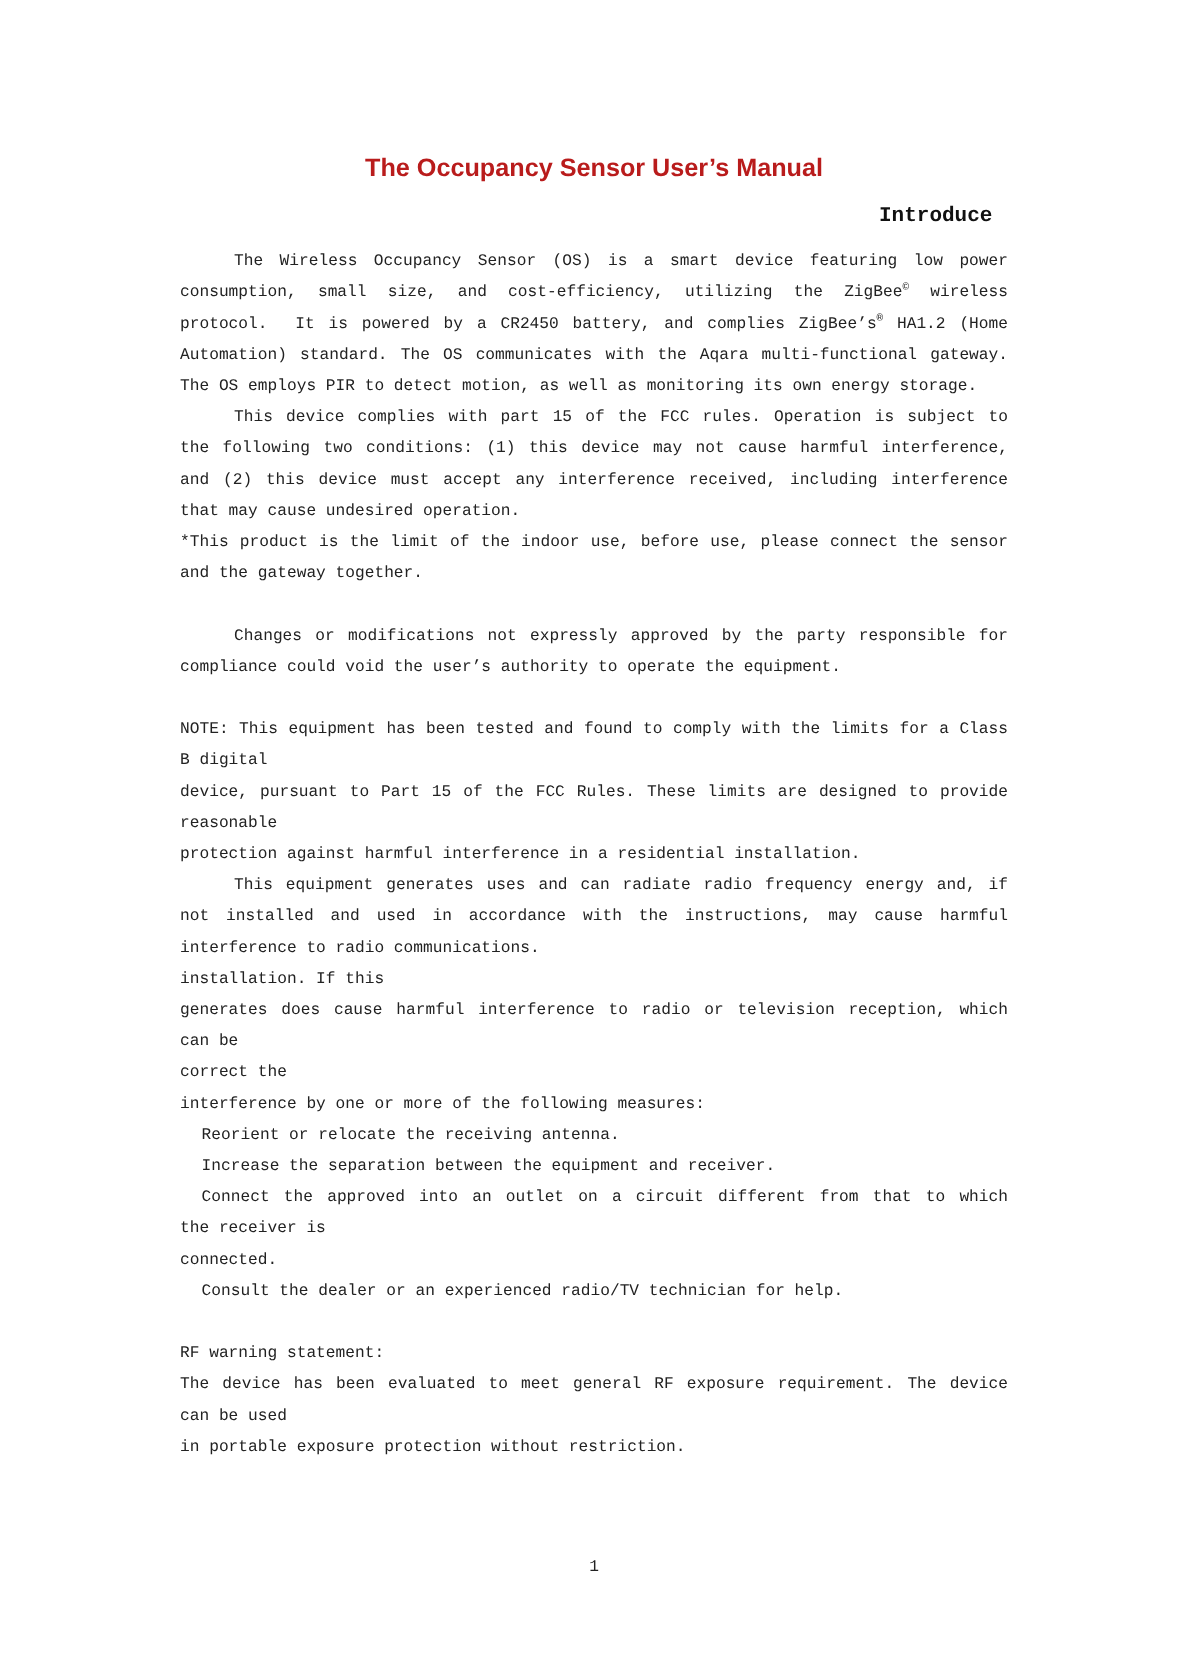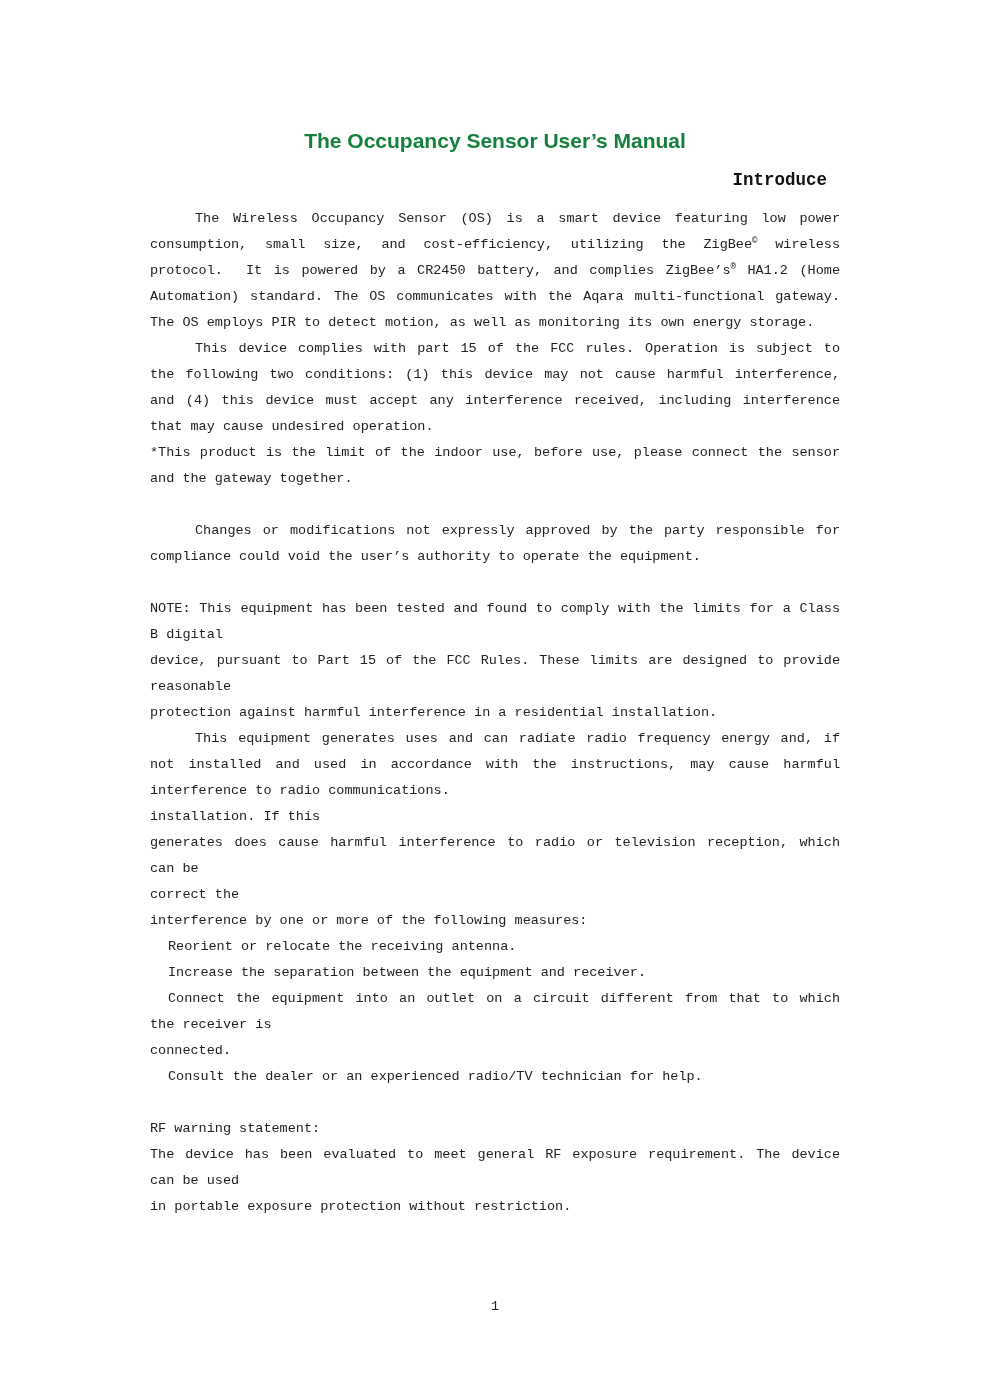--- a/index.html
+++ b/index.html
@@ -1,20 +1,20 @@
 <!DOCTYPE html>
 <html><head>
 <meta charset="utf-8">
 <style>
   html,body{margin:0;padding:0;background:#ffffff;}
   .page{position:relative;width:990px;height:1400px;background:#ffffff;overflow:hidden;
         font-family:"Liberation Mono",monospace;color:#222;}
   .content{position:absolute;left:150px;top:128px;width:690px;}
   .title{margin:0 0 12px 0;text-align:center;font-family:"Liberation Sans",sans-serif;
-         font-size:21px;line-height:26px;font-weight:700;color:#15803d;}
+         font-size:21px;line-height:26px;font-weight:700;color:#b91c1c;}
   .heading{margin:13px;font-size:17.5px;line-height:26px;font-weight:700;color:#111;
            font-family:"Liberation Mono",monospace;text-align:right;}
   .ln{font-size:13.5px;line-height:26px;}
   .j{text-align:justify;text-align-last:justify;}
   .ind{text-indent:45px;}
   .item{text-indent:18px;}
   .blank{height:26px;}
   .ln sup{font-size:9px;line-height:0;}
   .footer{position:absolute;left:0;top:1294px;width:100%;text-align:center;
           font-size:13.5px;line-height:26px;color:#222;}
@@ -29,21 +29,21 @@
 
     <div class="body">
       <div class="ln ind j">The Wireless Occupancy Sensor (OS) is a smart device featuring low power</div>
       <div class="ln j"><span>consumption, small size, and cost-efficiency, utilizing the ZigBee</span><sup>©</sup><span> wireless</span></div>
       <div class="ln j"><span>protocol.&nbsp; It is powered by a CR2450 battery, and complies ZigBee’s</span><sup>®</sup><span> HA1.2 (Home</span></div>
       <div class="ln j">Automation) standard. The OS communicates with the Aqara multi-functional gateway.</div>
       <div class="ln">The OS employs PIR to detect motion, as well as monitoring its own energy storage.</div>
 
       <div class="ln ind j">This device complies with part 15 of the FCC rules. Operation is subject to</div>
       <div class="ln j">the following two conditions: (1) this device may not cause harmful interference,</div>
-      <div class="ln j">and (4) this device must accept any interference received, including interference</div>
+      <div class="ln j">and (2) this device must accept any interference received, including interference</div>
       <div class="ln">that may cause undesired operation.</div>
 
       <div class="ln j">*This product is the limit of the indoor use, before use, please connect the sensor</div>
       <div class="ln">and the gateway together.</div>
 
       <div class="blank"></div>
 
       <div class="ln ind j">Changes or modifications not expressly approved by the party responsible for</div>
       <div class="ln">compliance could void the user’s authority to operate the equipment.</div>
 
@@ -60,21 +60,21 @@
       <div class="ln">interference to radio communications.</div>
 
       <div class="ln">installation. If this</div>
       <div class="ln j">generates does cause harmful interference to radio or television reception, which</div>
       <div class="ln">can be</div>
       <div class="ln">correct the</div>
       <div class="ln">interference by one or more of the following measures:</div>
 
       <div class="ln item">Reorient or relocate the receiving antenna.</div>
       <div class="ln item">Increase the separation between the equipment and receiver.</div>
-      <div class="ln item j">Connect the equipment into an outlet on a circuit different from that to which</div>
+      <div class="ln item j">Connect the approved into an outlet on a circuit different from that to which</div>
       <div class="ln">the receiver is</div>
       <div class="ln">connected.</div>
       <div class="ln item">Consult the dealer or an experienced radio/TV technician for help.</div>
 
       <div class="blank"></div>
 
       <div class="ln">RF warning statement:</div>
       <div class="ln j">The device has been evaluated to meet general RF exposure requirement. The device</div>
       <div class="ln">can be used</div>
       <div class="ln">in portable exposure protection without restriction.</div>

